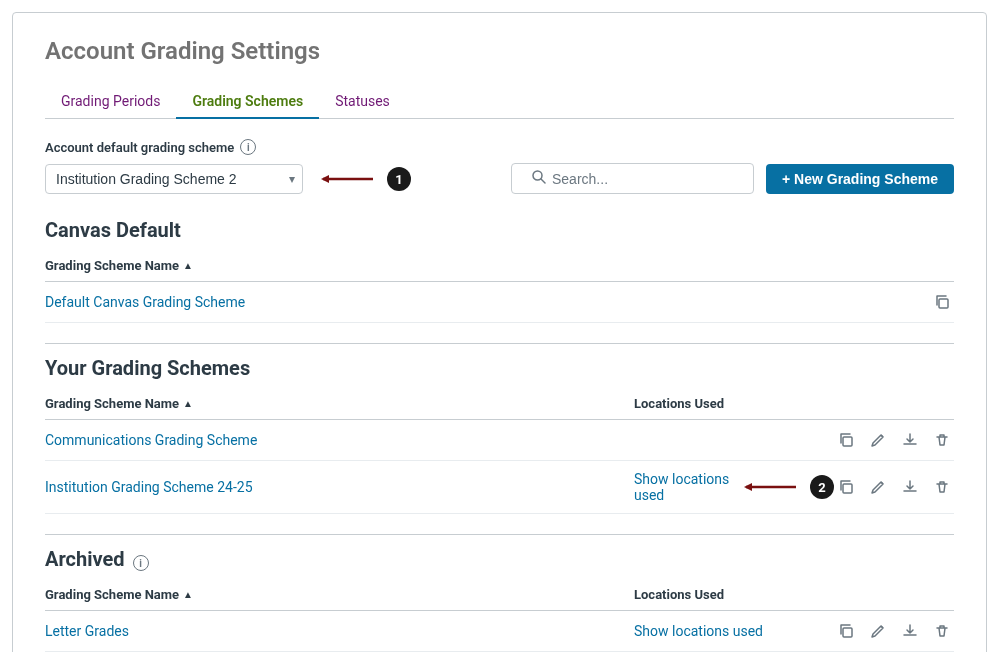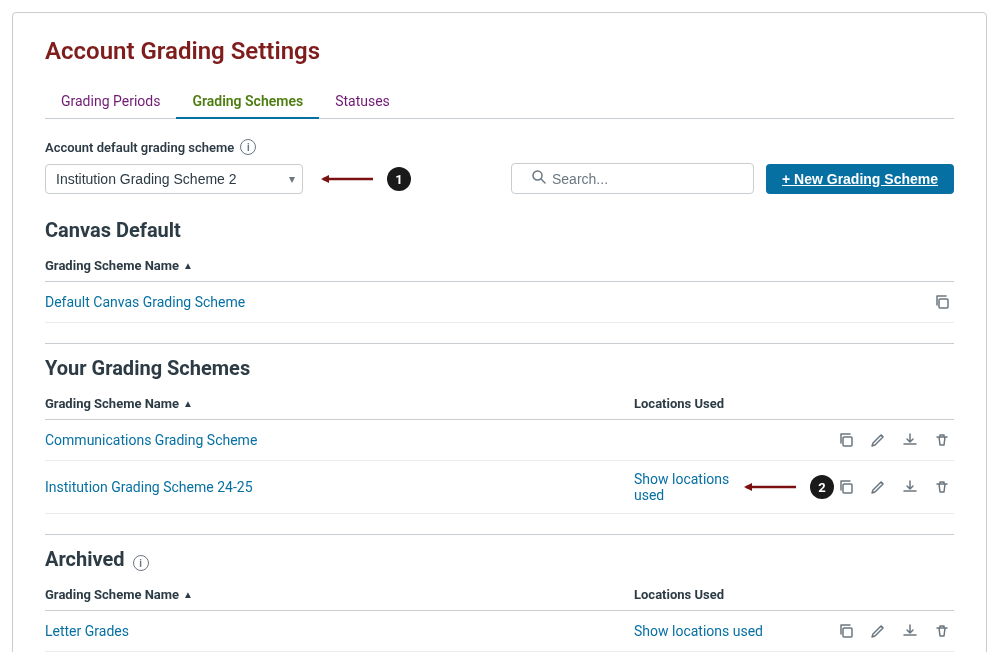--- a/index.html
+++ b/index.html
@@ -14,21 +14,21 @@
     .page-wrapper {
       padding: 24px 32px 32px 32px;
       border: 1px solid #c7cdd1;
       margin: 12px;
       border-radius: 4px;
       background: #fff;
     }
     .page-title {
       font-size: 24px;
       font-weight: 600;
-      color: #7f1d1d;
+      color: #737373;
       margin-bottom: 20px;
     }
     
     .tabs {
       display: flex;
       border-bottom: 1px solid #c7cdd1;
       margin-bottom: 20px;
     }
     .tab {
       padding: 8px 16px;
@@ -147,21 +147,20 @@
       gap: 6px;
       background: #0770a3;
       color: #fff;
       border: none;
       border-radius: 4px;
       padding: 7px 16px;
       font-size: 14px;
       font-weight: 600;
       cursor: pointer;
       white-space: nowrap;
-      text-decoration: underline;
     }
     
     .section-title {
       font-size: 20px;
       font-weight: 700;
       color: #2d3b45;
       margin-bottom: 8px;
       margin-top: 0;
     }
     .section-title-row {

